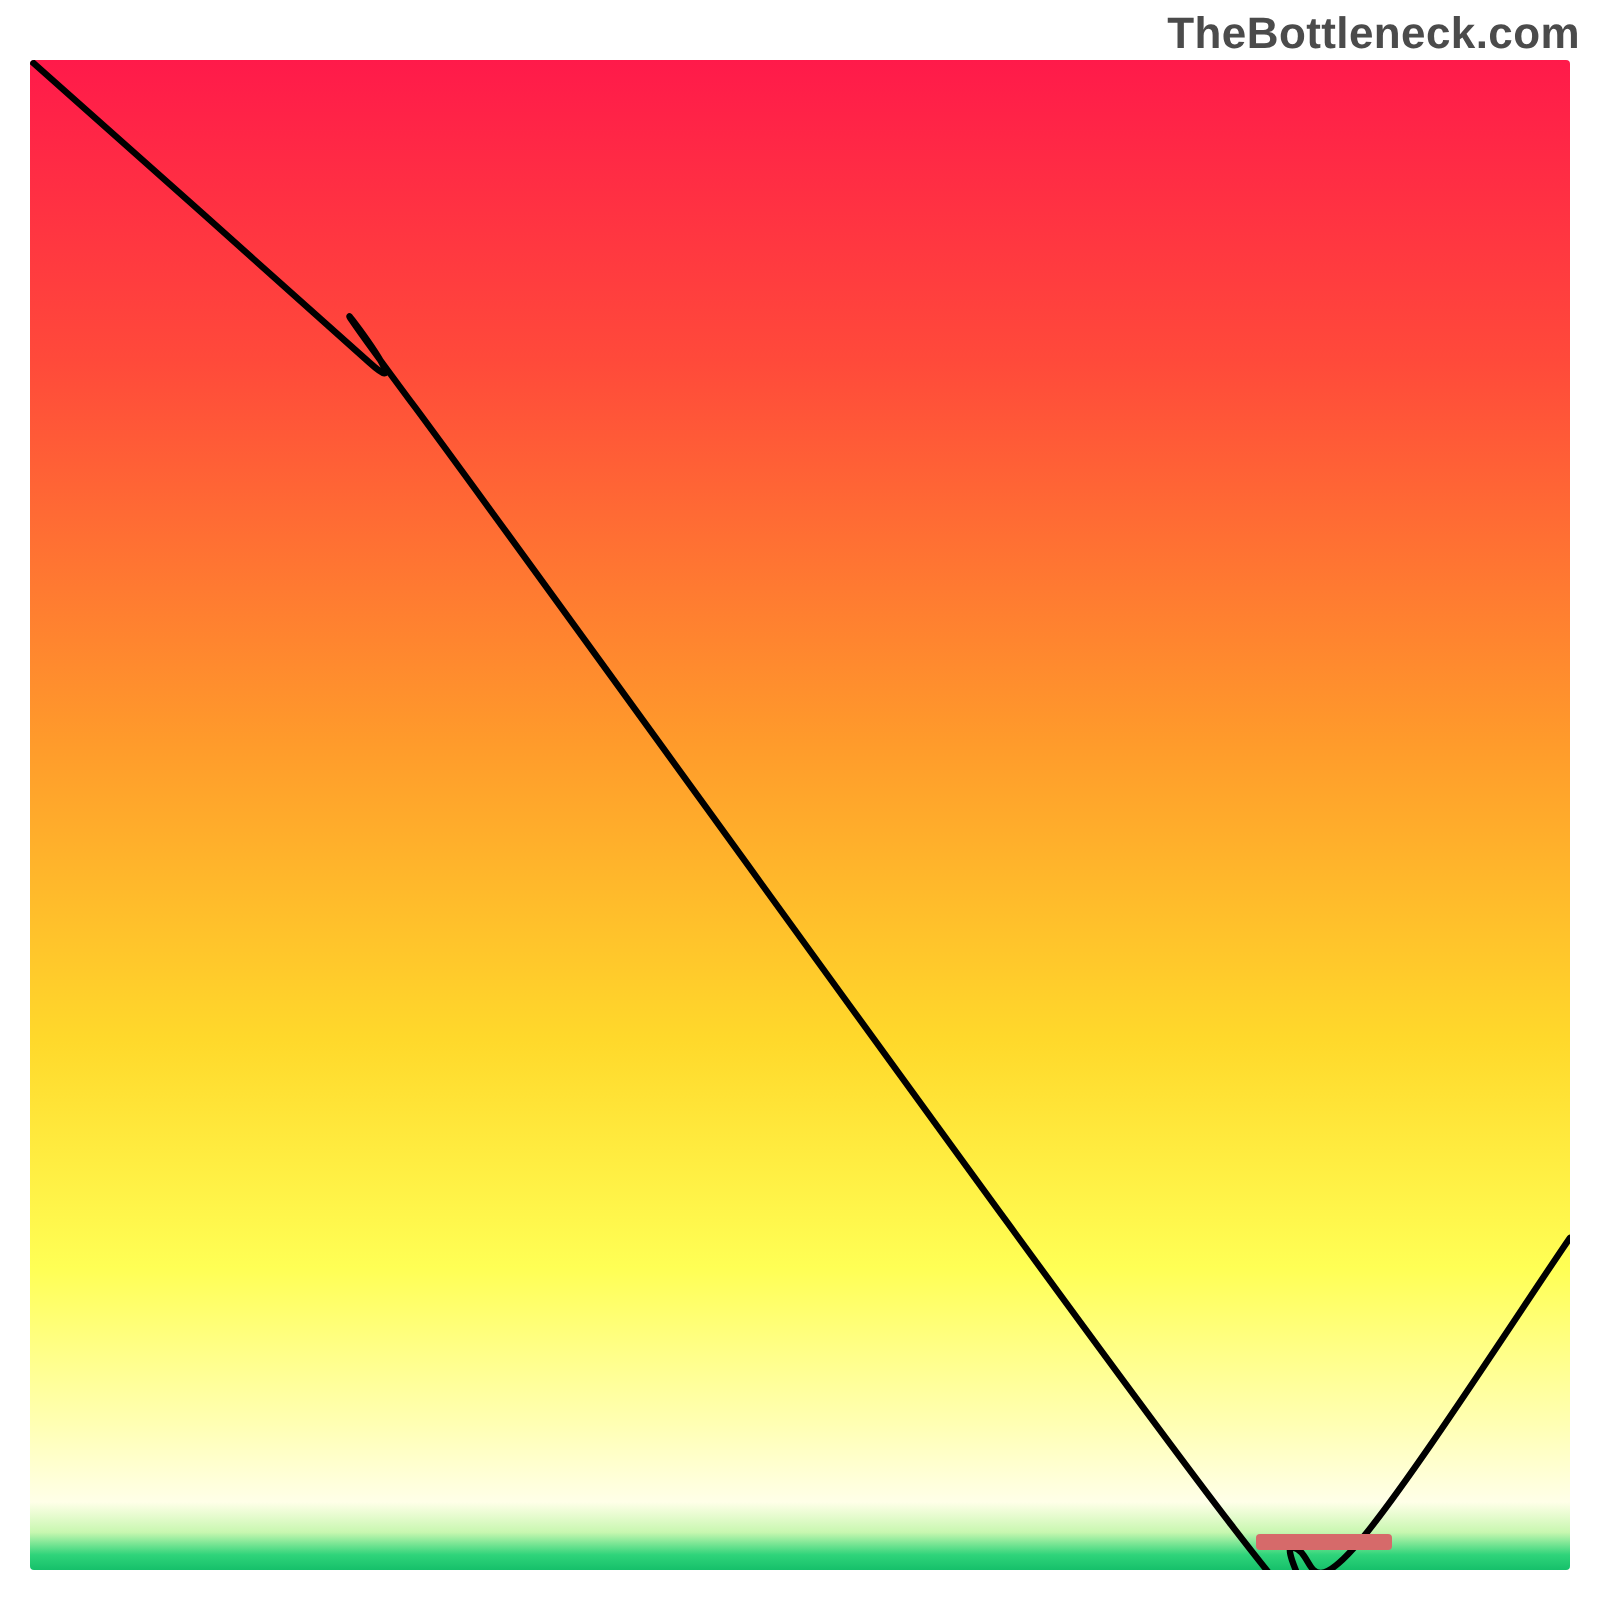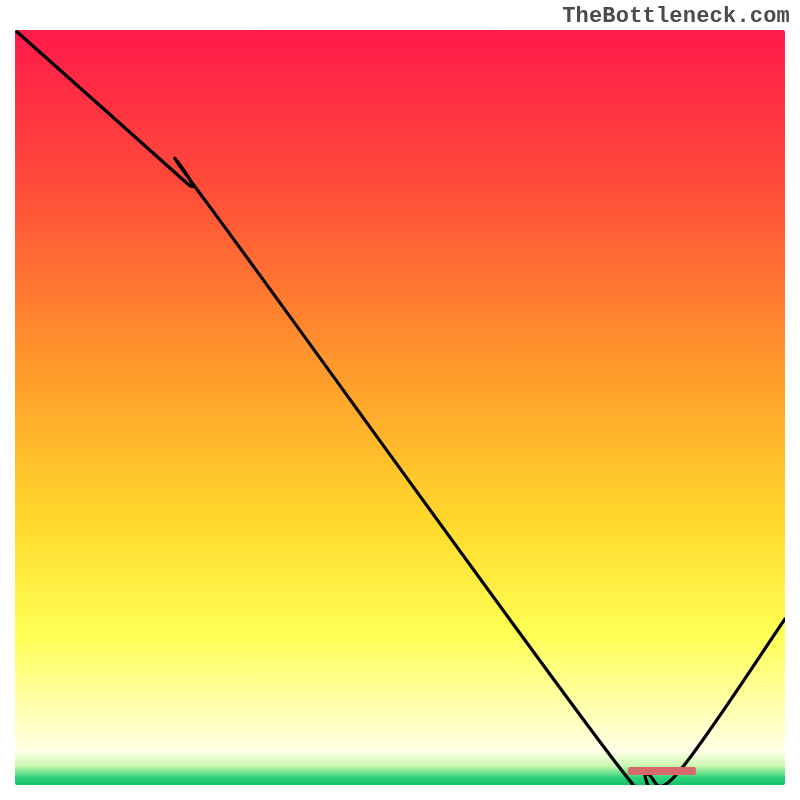--- a/index.html
+++ b/index.html
@@ -12,21 +12,21 @@
   }
   .stage {
     position: relative;
     width: 800px;
     height: 800px;
   }
   .watermark {
     position: absolute;
     top: 4px;
     right: 10px;
-    font-family: Liberation Mono, monospace;
+    font-family: Liberation Sans, sans-serif;
     font-size: 22px;
     font-weight: 600;
     color: #4b4b4b;
     letter-spacing: 0.2px;
   }
   .plot {
     position: absolute;
     left: 15px;
     top: 30px;
     width: 770px;

